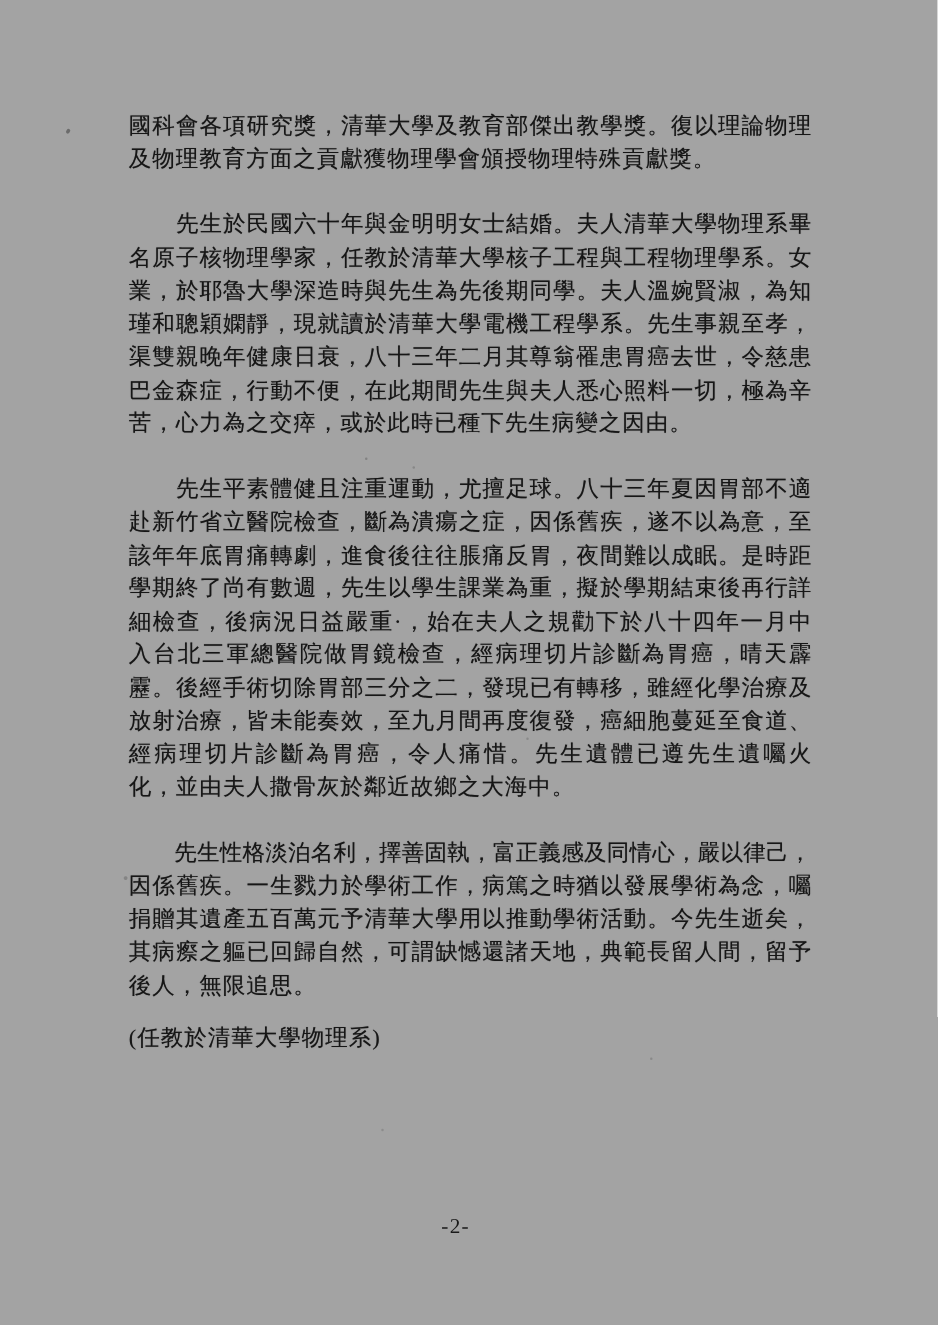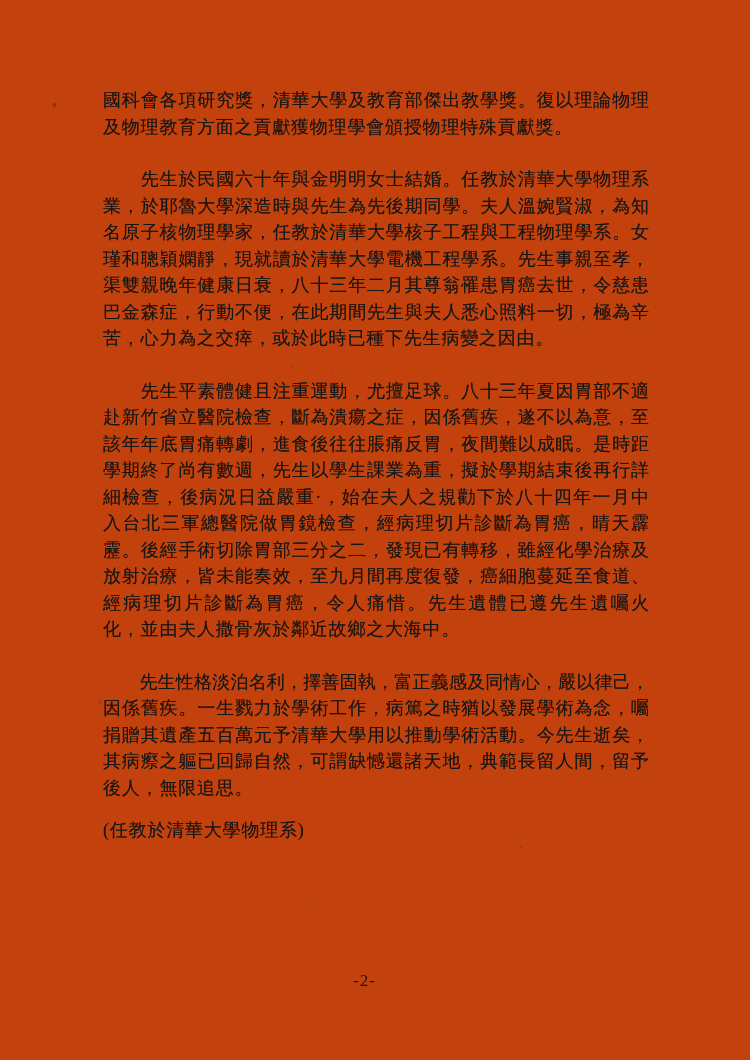--- a/index.html
+++ b/index.html
@@ -4,21 +4,21 @@
 <style>
   html, body {
     margin: 0;
     padding: 0;
     background: #ffffff;
   }
   .page {
     position: relative;
     width: 750px;
     height: 1060px;
-    background: #c2410c;
+    background: #a3a3a3;
     overflow: hidden;
     font-family: "Liberation Serif", "DejaVu Serif", serif;
     color: #161616;
   }
   .text-block {
     position: absolute;
     left: 103px;
     top: 87px;
     width: 546px;
     font-size: 18px;
@@ -77,23 +77,23 @@
 <div class="page">
 
   <div class="text-block">
 
     <div class="para first">
       <span class="line fill">國科會各項研究獎，清華大學及教育部傑出教學獎。復以理論物理</span>
       <span class="line end">及物理教育方面之貢獻獲物理學會頒授物理特殊貢獻獎。</span>
     </div>
 
     <div class="para">
-      <span class="line fill">　　先生於民國六十年與金明明女士結婚。任教於清華大學物理系</span>
+      <span class="line fill">　　先生於民國六十年與金明明女士結婚。夫人清華大學物理系畢</span>
+      <span class="line fill">名原子核物理學家，任教於清華大學核子工程與工程物理學系。女</span>
       <span class="line fill">業，於耶魯大學深造時與先生為先後期同學。夫人溫婉賢淑，為知</span>
-      <span class="line fill">名原子核物理學家，任教於清華大學核子工程與工程物理學系。女</span>
       <span class="line fill">瑾和聰穎嫻靜，現就讀於清華大學電機工程學系。先生事親至孝，</span>
       <span class="line fill">渠雙親晚年健康日衰，八十三年二月其尊翁罹患胃癌去世，令慈患</span>
       <span class="line fill">巴金森症，行動不便，在此期間先生與夫人悉心照料一切，極為辛</span>
       <span class="line end">苦，心力為之交瘁，或於此時已種下先生病變之因由。</span>
     </div>
 
     <div class="para">
       <span class="line fill">　　先生平素體健且注重運動，尤擅足球。八十三年夏因胃部不適</span>
       <span class="line fill">赴新竹省立醫院檢查，斷為潰瘍之症，因係舊疾，遂不以為意，至</span>
       <span class="line fill">該年年底胃痛轉劇，進食後往往脹痛反胃，夜間難以成眠。是時距</span>

